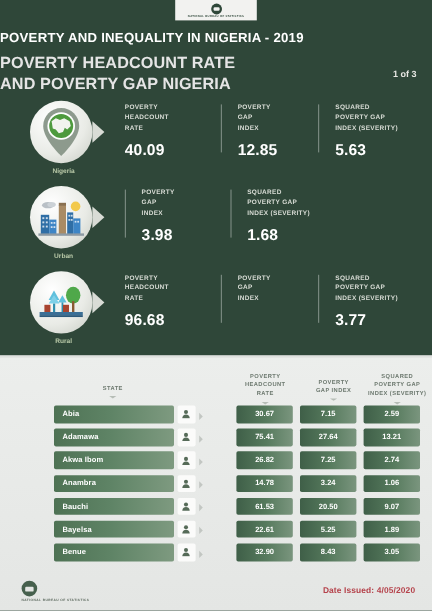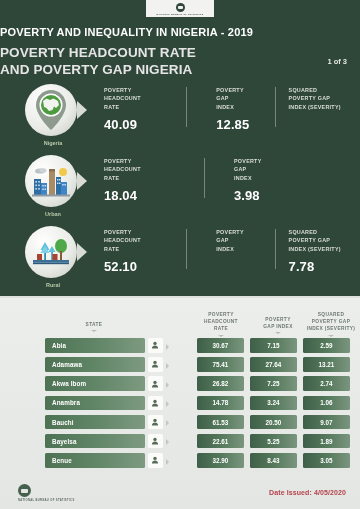--- a/index.html
+++ b/index.html
@@ -71,24 +71,24 @@
     background: radial-gradient(circle at 35% 30%, #ffffff 0%, #e9ebe6 58%, #c6cac2 100%);
     display: flex; align-items: center; justify-content: center;
     overflow: hidden;
   }
   .badge svg { display: block; }
   .badge-label {
     position: absolute; left: 0; top: 58px; width: 62px;
     text-align: center; color: #b9c9a8; font-size: 5.5px; font-weight: bold;
   }
 
-  .metrics { position: absolute; left: 104px; top: 8px; right: 6px; display: flex; gap: 12px; }
+  .metrics { position: absolute; left: 104px; top: 8px; right: 6px; display: flex; }
   .metric { position: relative; }
   .m1 { width: 88px; }
-  .m2 { width: 88px; padding-left: 30px; }
+  .m2 { width: 88px; padding-left: 14px; }
   .m3 { width: 96px; padding-left: 14px; }
   .m2::before, .m3::before {
     content: ""; position: absolute; left: 0; top: 1px;
     width: 1px; height: 40px; background: rgba(255,255,255,.35);
   }
   .m-label {
     color: #d9ddd6; font-size: 5.4px; font-weight: bold;
     line-height: 1.55; letter-spacing: .25px; text-transform: uppercase;
   }
   .m-value {
@@ -234,20 +234,21 @@
             <div>INDEX</div>
           </div>
           <div class="m-value">12.85</div>
         </div>
         <div class="metric m3">
           <div class="m-label">
             <div>SQUARED</div>
             <div>POVERTY GAP</div>
             <div>INDEX (SEVERITY)</div>
           </div>
+          <div class="m-value">5.63</div>
         </div>
       </div>
     </div>
 
     <div class="srow">
       <div class="badge-wrap">
         <div class="badge-arrow"></div>
         <div class="badge">
           <svg width="40" height="32" viewBox="0 0 40 32">
             <circle cx="32" cy="7" r="4" fill="#f2c94c"></circle>
@@ -276,35 +277,35 @@
               <rect x="31.2" y="19" width="1.5" height="1.5"></rect>
                 <rect x="33.4" y="19" width="1.5" height="1.5"></rect>
             </g>
             <rect x="18" y="4" width="6" height="2.5" fill="#8a7050"></rect>
             <rect x="1" y="29.5" width="38" height="2" fill="#8d9aa3"></rect>
           </svg>
         </div>
         <div class="badge-label">Urban</div>
       </div>
       <div class="metrics">
-        <div class="metric m1">
-          <div class="m-label">
-            <div>POVERTY</div>
-            <div>HEADCOUNT</div>
-            <div>RATE</div>
-          </div>
-          <div class="m-value">18.04</div>
-        </div>
         <div class="metric m2">
           <div class="m-label">
             <div>POVERTY</div>
             <div>GAP</div>
             <div>INDEX</div>
           </div>
           <div class="m-value">3.98</div>
+        </div>
+        <div class="metric m3">
+          <div class="m-label">
+            <div>SQUARED</div>
+            <div>POVERTY GAP</div>
+            <div>INDEX (SEVERITY)</div>
+          </div>
+          <div class="m-value">1.68</div>
         </div>
       </div>
     </div>
 
     <div class="srow">
       <div class="badge-wrap">
         <div class="badge-arrow"></div>
         <div class="badge">
           <svg width="40" height="30" viewBox="0 0 40 30">
             <ellipse cx="30" cy="9" rx="6" ry="7" fill="#4fa84a"></ellipse>
@@ -322,36 +323,36 @@
         </div>
         <div class="badge-label">Rural</div>
       </div>
       <div class="metrics">
         <div class="metric m1">
           <div class="m-label">
             <div>POVERTY</div>
             <div>HEADCOUNT</div>
             <div>RATE</div>
           </div>
-          <div class="m-value">52.10</div>
+          <div class="m-value">96.68</div>
         </div>
         <div class="metric m2">
           <div class="m-label">
             <div>POVERTY</div>
             <div>GAP</div>
             <div>INDEX</div>
           </div>
         </div>
         <div class="metric m3">
           <div class="m-label">
             <div>SQUARED</div>
             <div>POVERTY GAP</div>
             <div>INDEX (SEVERITY)</div>
           </div>
-          <div class="m-value">7.78</div>
+          <div class="m-value">3.77</div>
         </div>
       </div>
     </div>
 
   </div>
 
   <div class="panel">
     <div class="panel-top-edge"></div>
 
     <div class="thead">

